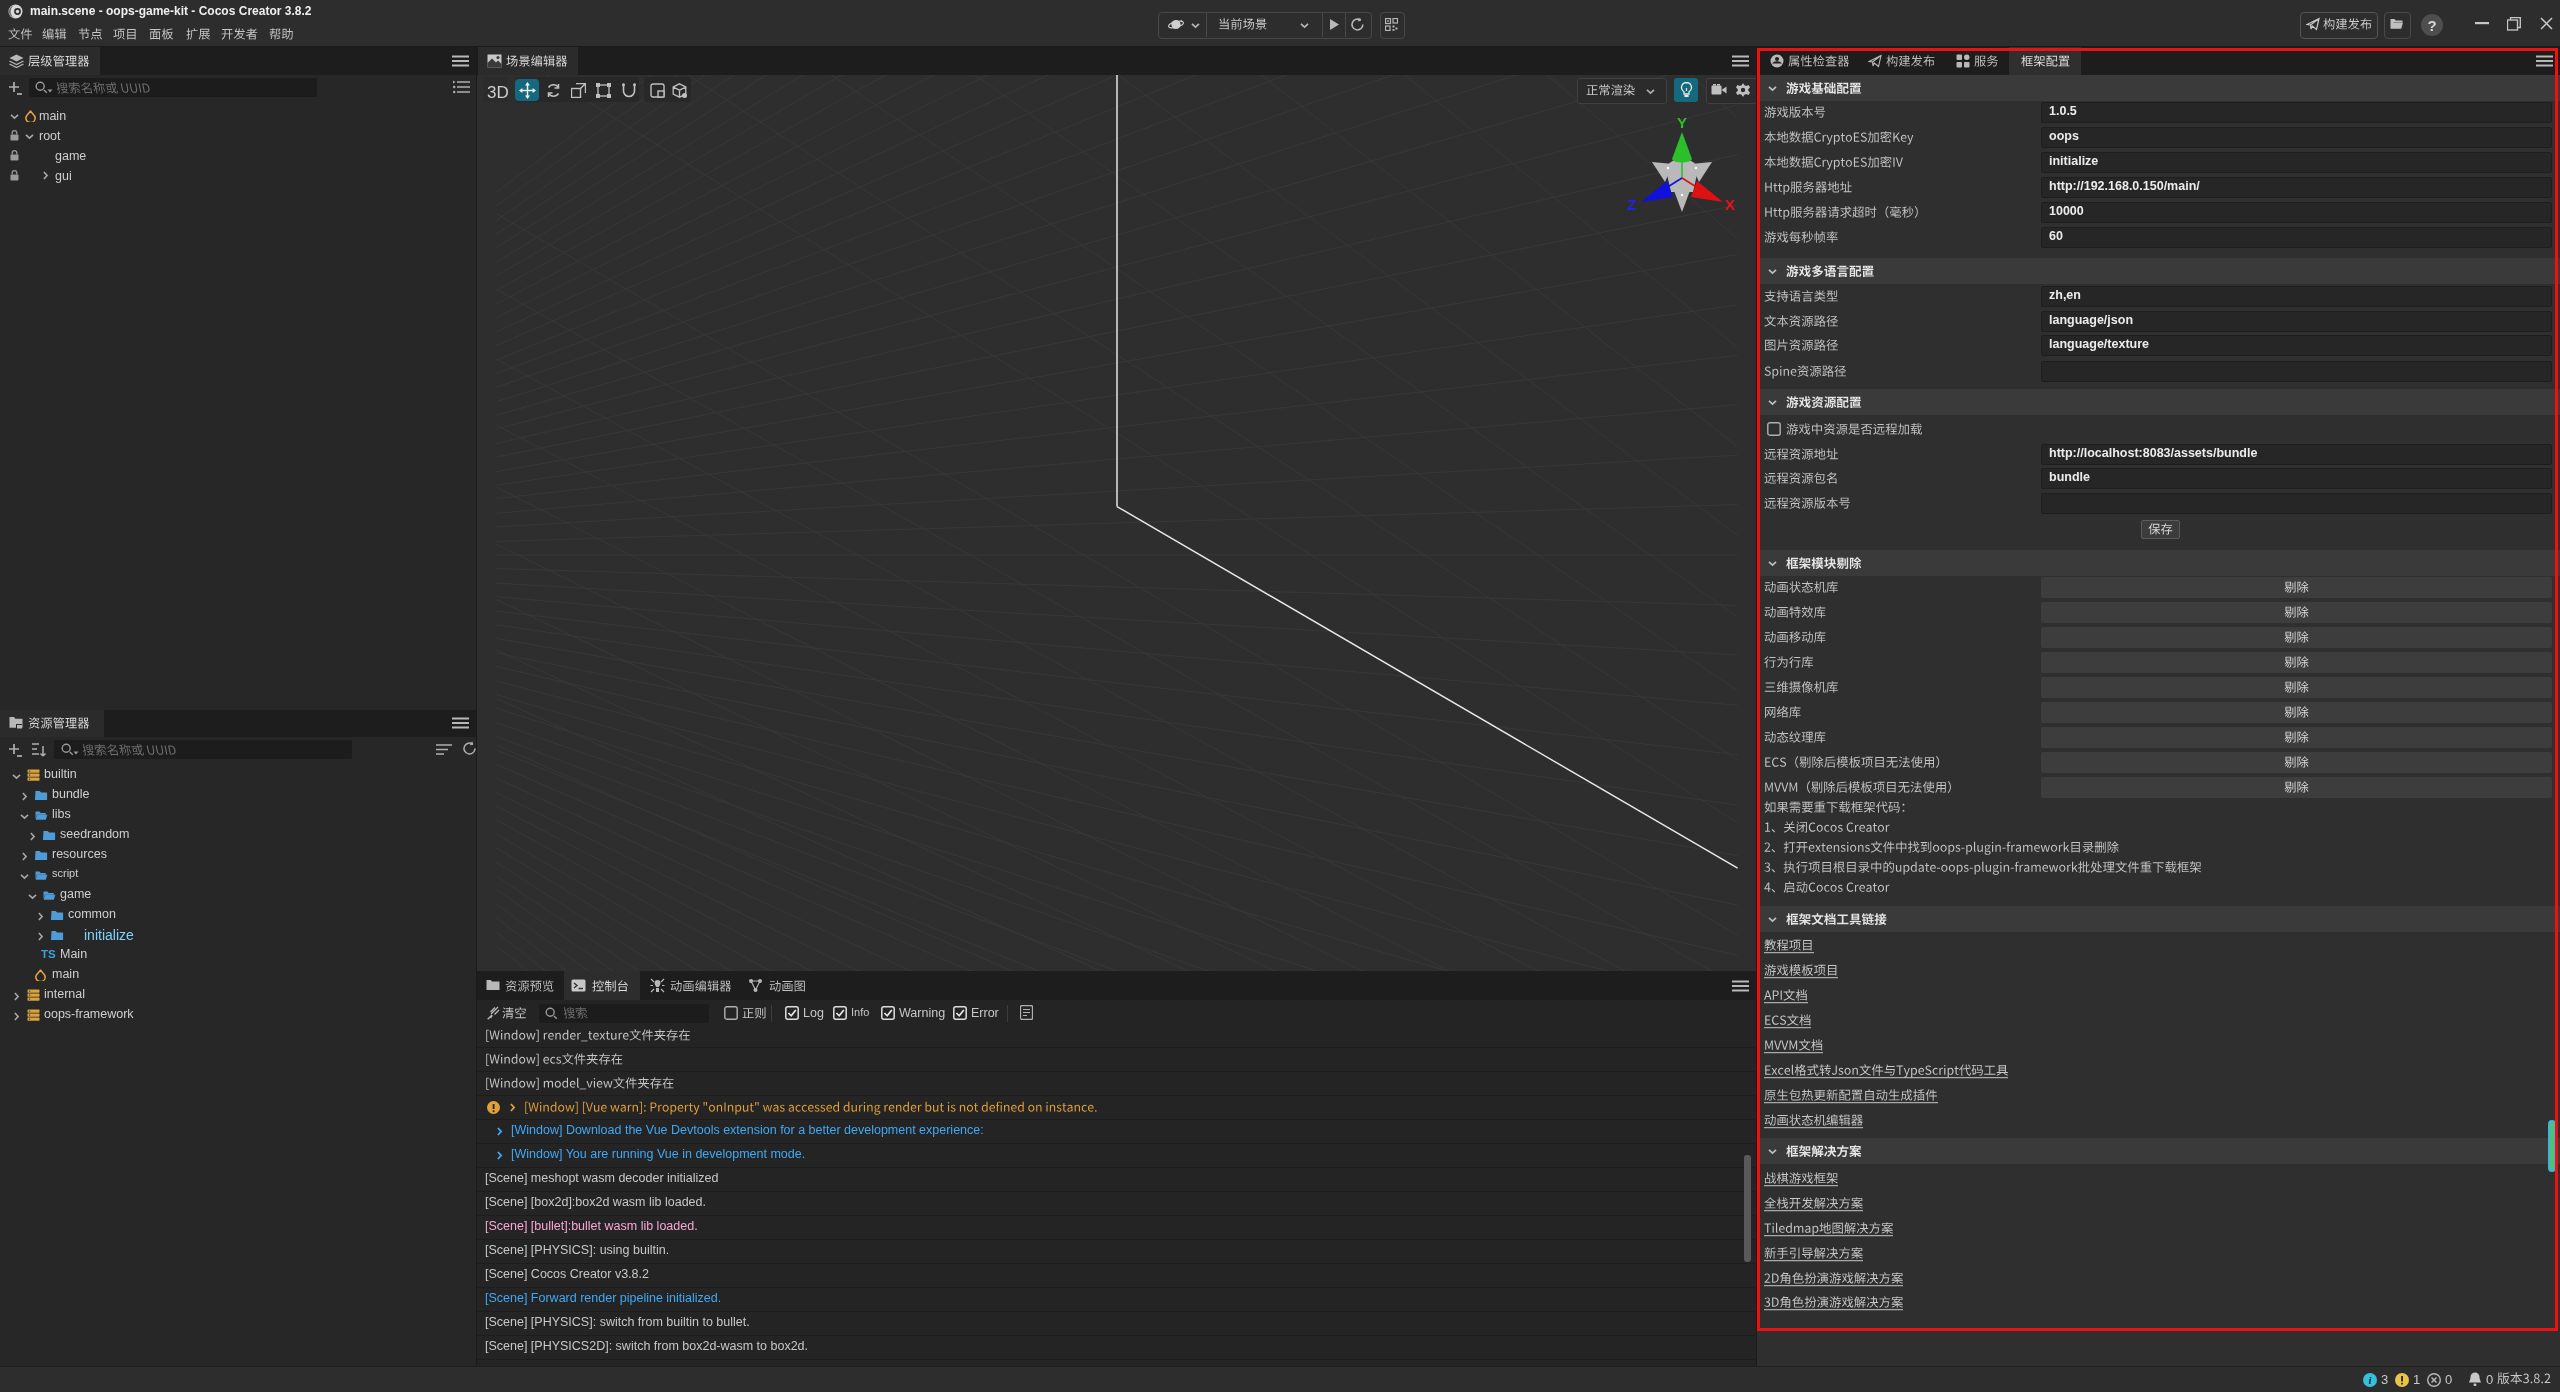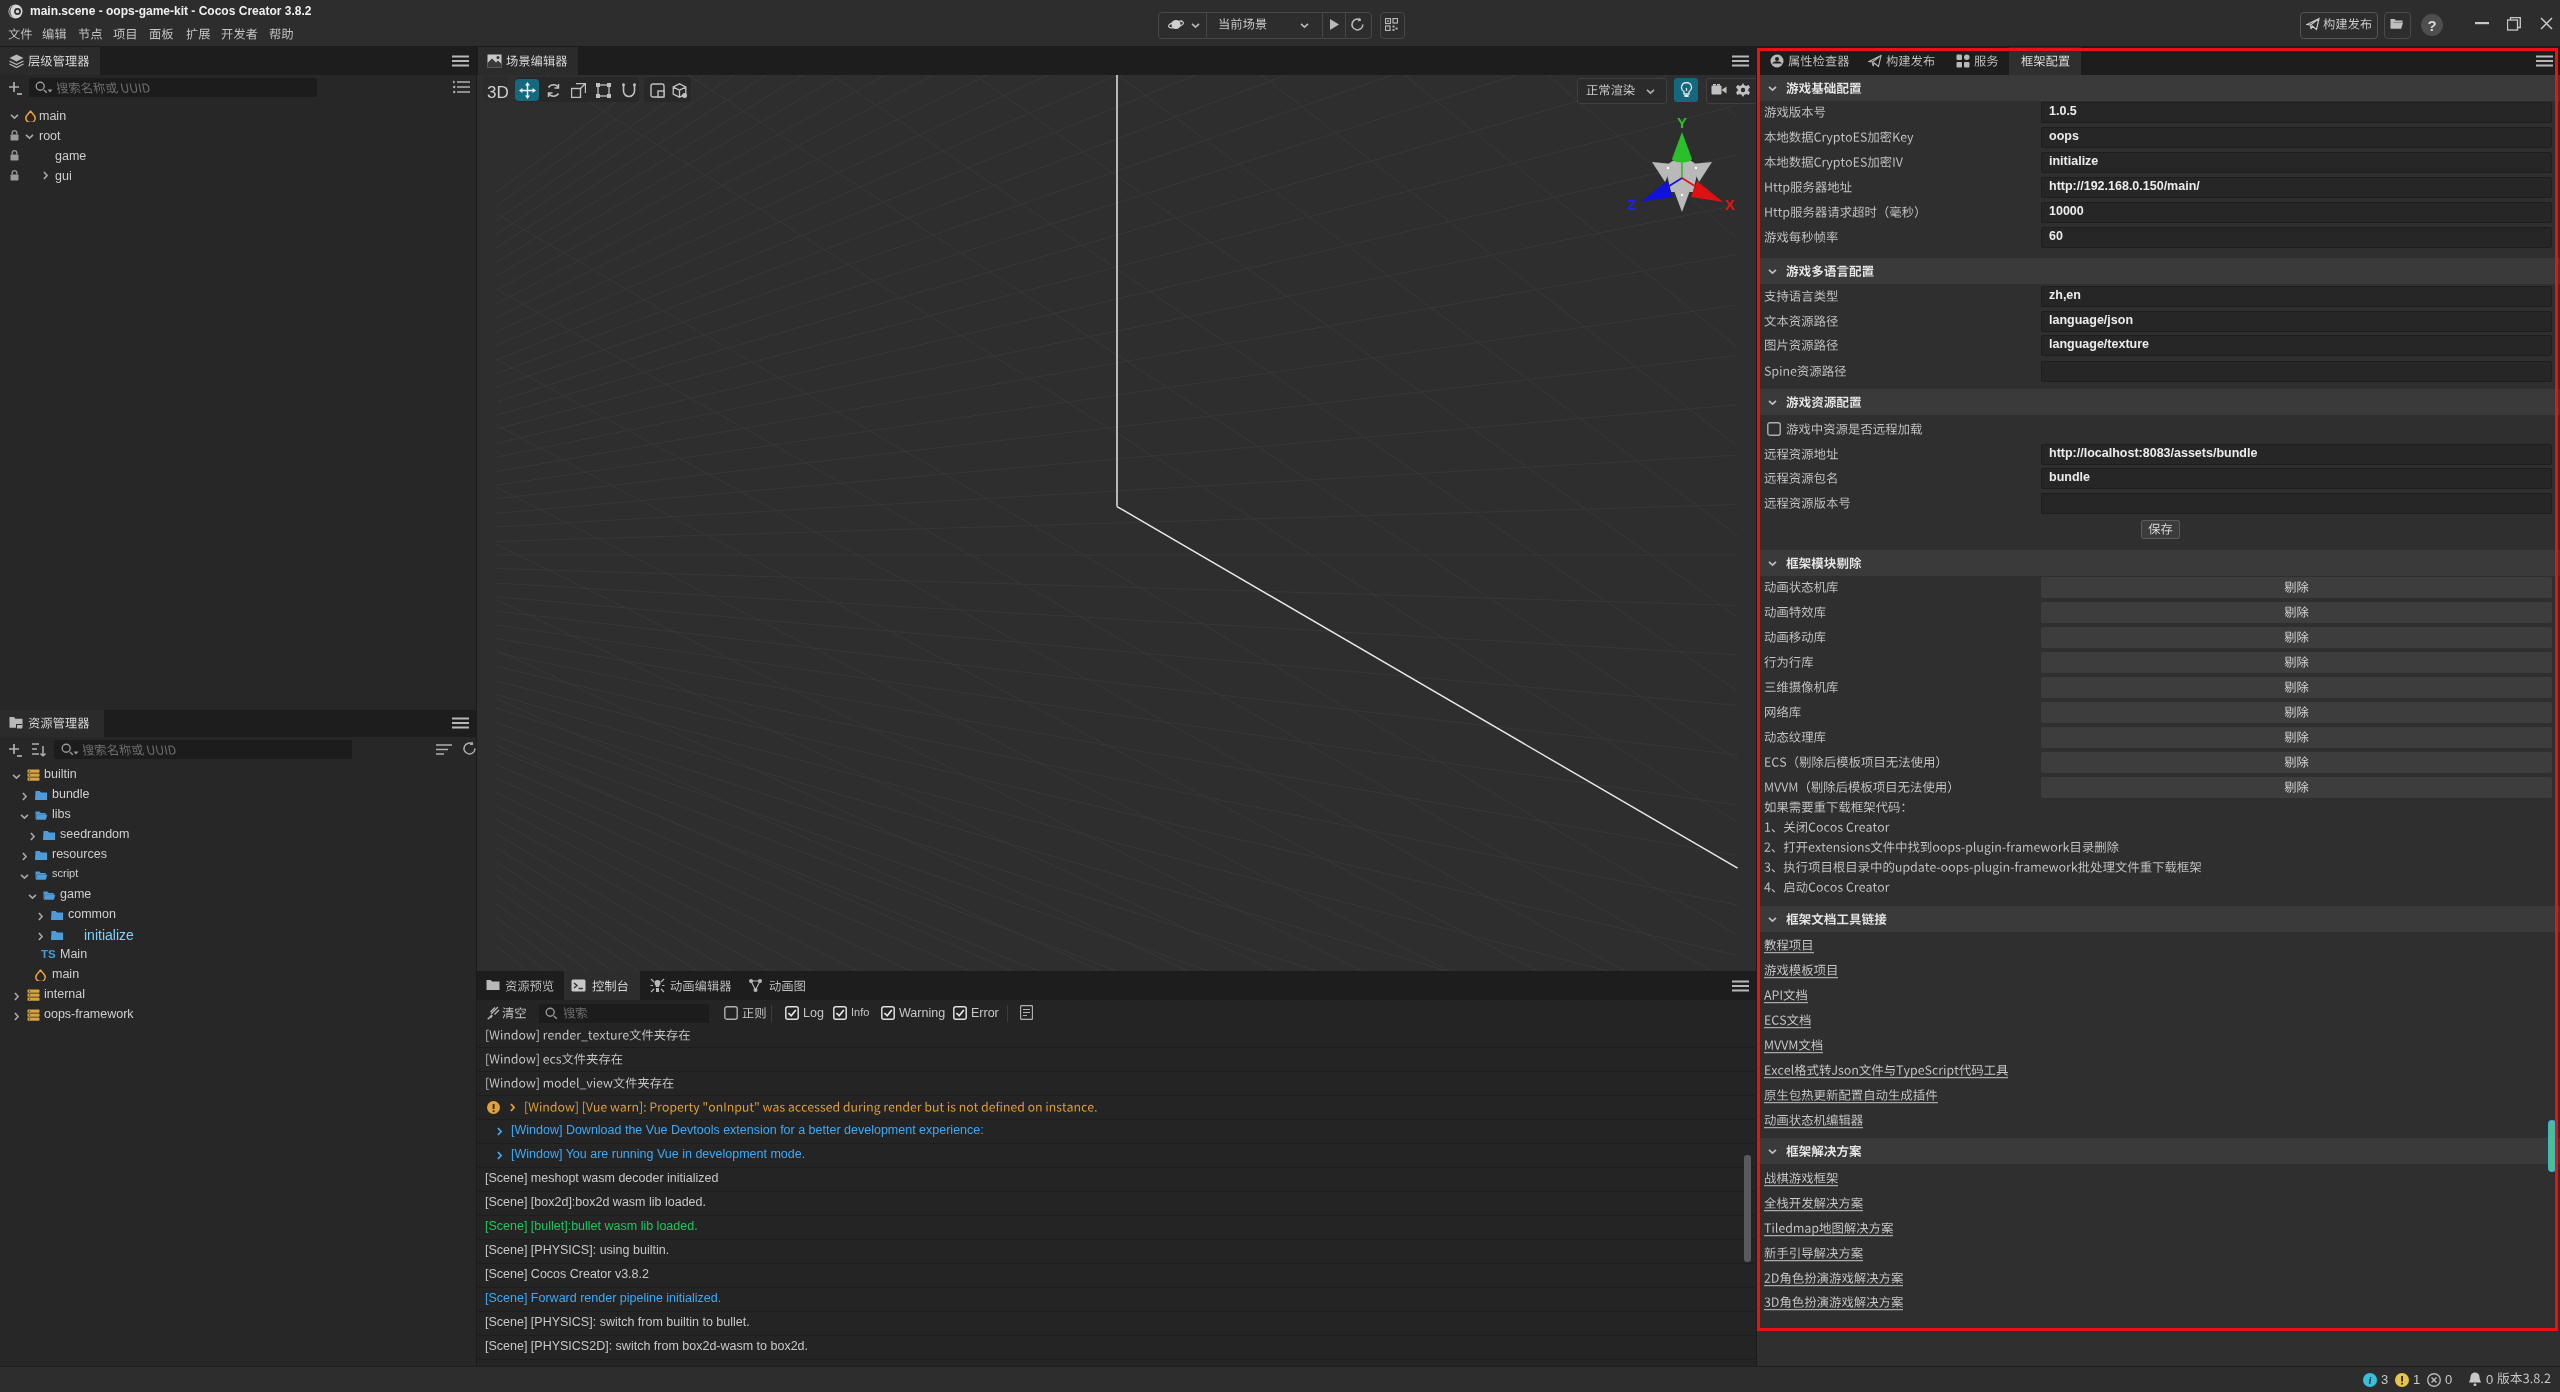--- a/index.html
+++ b/index.html
@@ -1110,21 +1110,21 @@
     <div style="position:absolute;left:477px;top:1143px;width:1278px;height:24px;border-bottom:1px solid #1d1d1d"></div>
     <svg class="t" style="left:495px;top:1151px" width="9" height="9" viewBox="0 0 9 9">
       <path d="M2.9 1 L6.1 4.5 L2.9 8" fill="none" stroke="#3fa9f5" stroke-width="1.8"></path>
     </svg>
     <div class="lt" style="left:511px;top:1147px;font-size:12.5px;color:#3fa9f5">[Window] You are running Vue in development mode.</div>
     <div style="position:absolute;left:477px;top:1167px;width:1278px;height:24px;border-bottom:1px solid #1d1d1d"></div>
     <div class="lt" style="left:485px;top:1171px;font-size:12.5px;color:#c8c8c8">[Scene] meshopt wasm decoder initialized</div>
     <div style="position:absolute;left:477px;top:1191px;width:1278px;height:24px;border-bottom:1px solid #1d1d1d"></div>
     <div class="lt" style="left:485px;top:1195px;font-size:12.5px;color:#c8c8c8">[Scene] [box2d]:box2d wasm lib loaded.</div>
     <div style="position:absolute;left:477px;top:1215px;width:1278px;height:24px;border-bottom:1px solid #1d1d1d"></div>
-    <div class="lt" style="left:485px;top:1219px;font-size:12.5px;color:#22c55e">[Scene] [bullet]:bullet wasm lib loaded.</div>
+    <div class="lt" style="left:485px;top:1219px;font-size:12.5px;color:#f9a8d4">[Scene] [bullet]:bullet wasm lib loaded.</div>
     <div style="position:absolute;left:477px;top:1239px;width:1278px;height:24px;border-bottom:1px solid #1d1d1d"></div>
     <div class="lt" style="left:485px;top:1243px;font-size:12.5px;color:#c8c8c8">[Scene] [PHYSICS]: using builtin.</div>
     <div style="position:absolute;left:477px;top:1263px;width:1278px;height:24px;border-bottom:1px solid #1d1d1d"></div>
     <div class="lt" style="left:485px;top:1267px;font-size:12.5px;color:#c8c8c8">[Scene] Cocos Creator v3.8.2</div>
     <div style="position:absolute;left:477px;top:1287px;width:1278px;height:24px;border-bottom:1px solid #1d1d1d"></div>
     <div class="lt" style="left:485px;top:1291px;font-size:12.5px;color:#3fa9f5">[Scene] Forward render pipeline initialized.</div>
     <div style="position:absolute;left:477px;top:1311px;width:1278px;height:24px;border-bottom:1px solid #1d1d1d"></div>
     <div class="lt" style="left:485px;top:1315px;font-size:12.5px;color:#c8c8c8">[Scene] [PHYSICS]: switch from builtin to bullet.</div>
     <div style="position:absolute;left:477px;top:1335px;width:1278px;height:24px;border-bottom:1px solid #1d1d1d"></div>
     <div class="lt" style="left:485px;top:1339px;font-size:12.5px;color:#c8c8c8">[Scene] [PHYSICS2D]: switch from box2d-wasm to box2d.</div>

